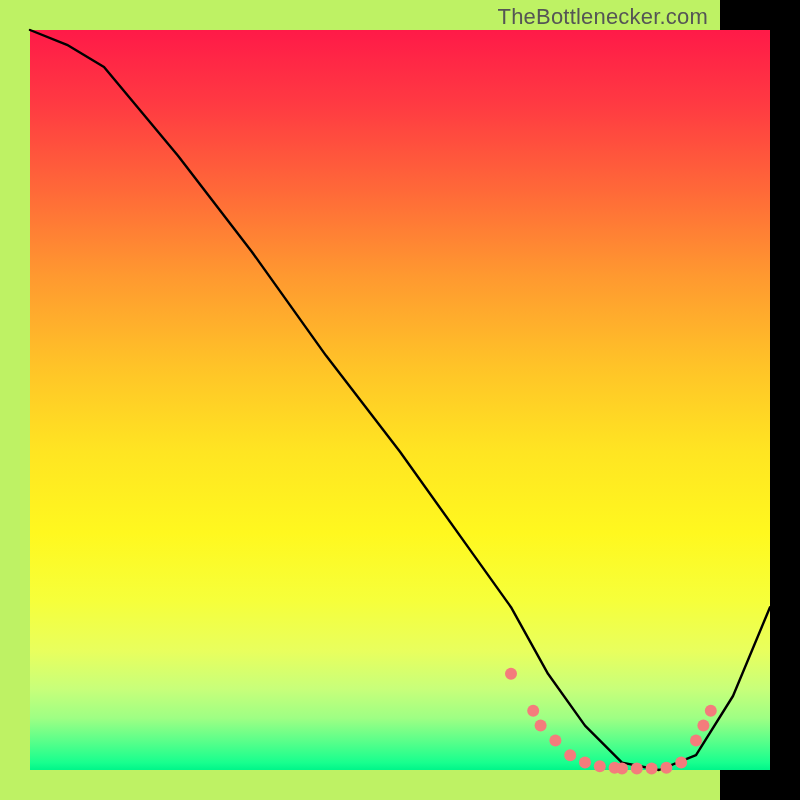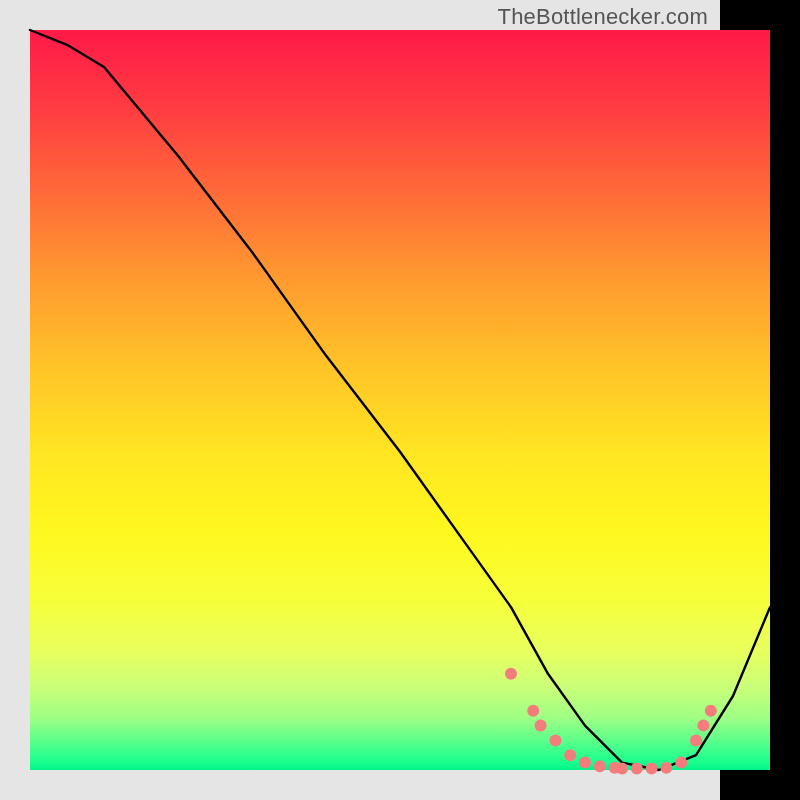--- a/index.html
+++ b/index.html
@@ -8,21 +8,21 @@
     width: 800px;
     height: 800px;
     overflow: hidden;
     background: #000;
     font-family: Arial, Helvetica, sans-serif;
   }
   .frame {
     position: relative;
     width: 720px;
     height: 800px;
-    background: #e5e5e5;
+    background: #bef264;
   }
   .attribution {
     position: absolute;
     top: 4px;
     right: 12px;
     color: #555;
     font-size: 22px;
     font-weight: 400;
     letter-spacing: 0.2px;
     z-index: 20;

